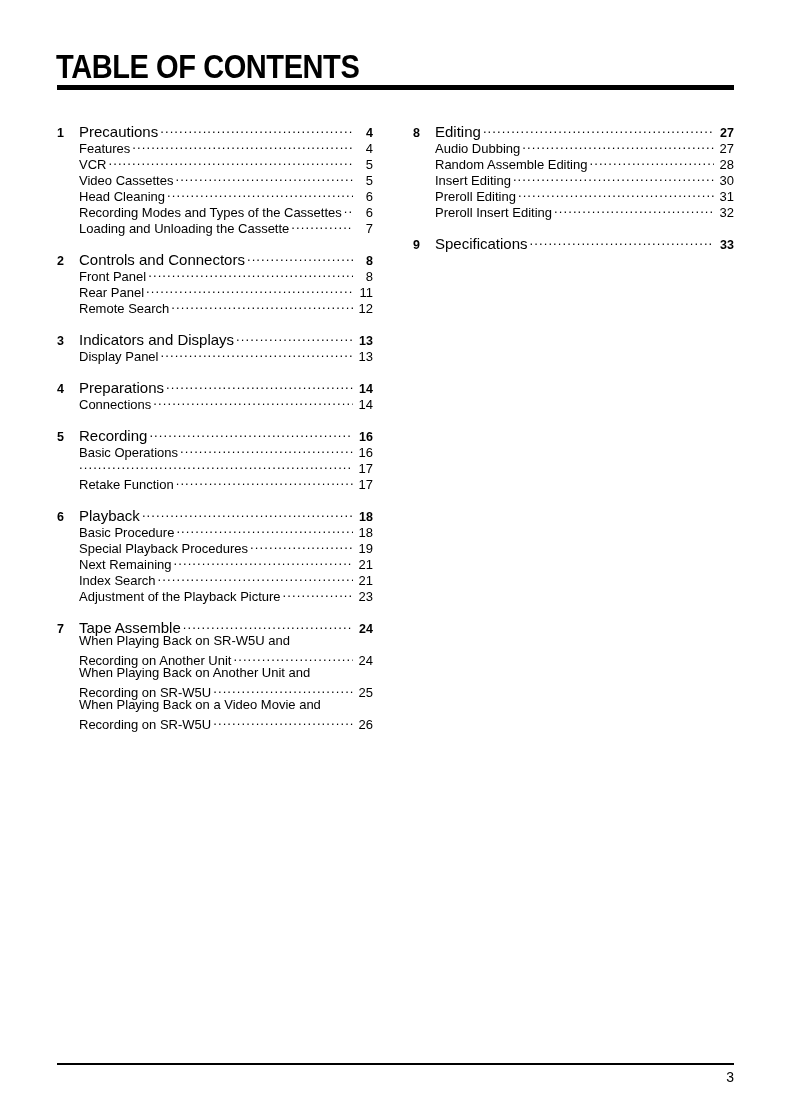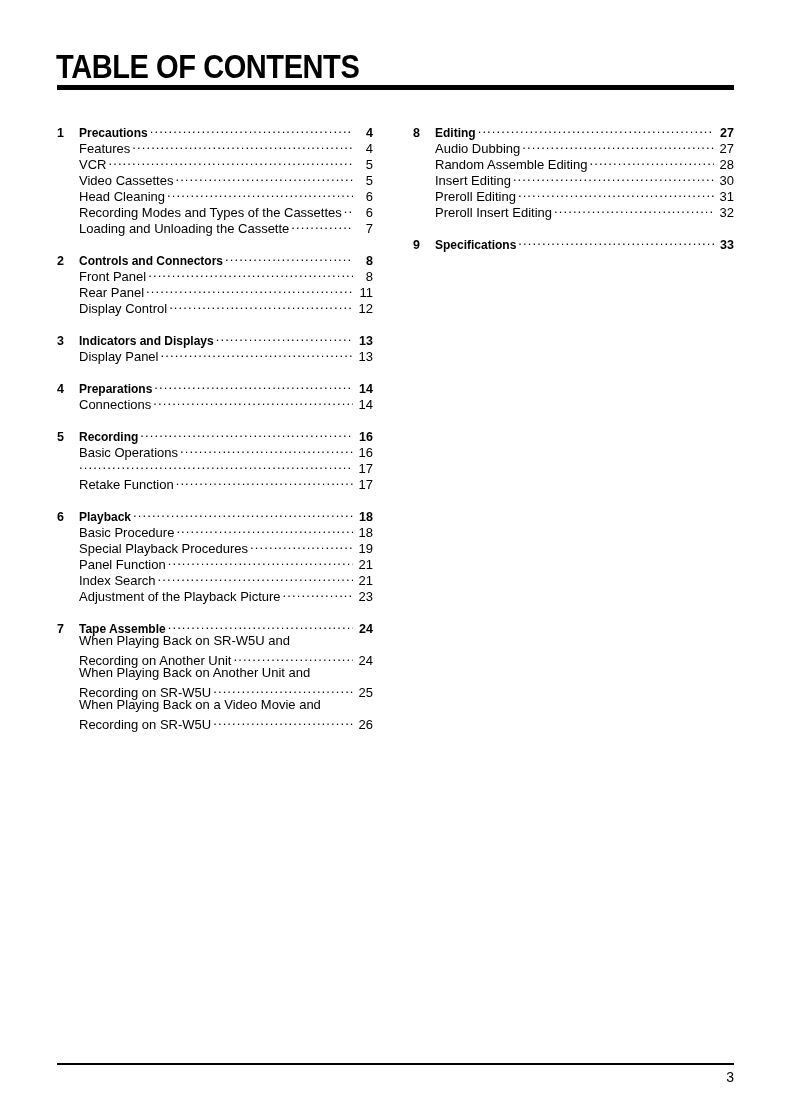--- a/index.html
+++ b/index.html
@@ -72,21 +72,21 @@
     font-size: 12.5px;
     font-weight: bold;
   }
   .num.blank { font-weight: normal; }
 
   .label {
     font-size: 13px;
     flex: 0 0 auto;
     padding-right: 2px;
   }
-  .row.main .label { font-weight: bold; font-size: 12px; }
+  .row.main .label { font-weight: normal; font-size: 15px; }
 
   .leader {
     flex: 1 1 auto;
     overflow: hidden;
     height: 16px;
     position: relative;
   }
   .leader::after {
     content: "............................................................................................................................";
     position: absolute;
@@ -196,21 +196,21 @@
           <span class="pg">8</span>
         </div>
         <div class="row">
           <span class="num blank"></span>
           <span class="label">Rear Panel</span>
           <span class="leader"></span>
           <span class="pg">11</span>
         </div>
         <div class="row">
           <span class="num blank"></span>
-          <span class="label">Display Control</span>
+          <span class="label">Remote Search</span>
           <span class="leader"></span>
           <span class="pg">12</span>
         </div>
       </div>
       <div class="section">
         <div class="row main">
           <span class="num">3</span>
           <span class="label">Indicators and Displays</span>
           <span class="leader"></span>
           <span class="pg">13</span>
@@ -275,21 +275,21 @@
           <span class="pg">18</span>
         </div>
         <div class="row">
           <span class="num blank"></span>
           <span class="label">Special Playback Procedures</span>
           <span class="leader"></span>
           <span class="pg">19</span>
         </div>
         <div class="row">
           <span class="num blank"></span>
-          <span class="label">Panel Function</span>
+          <span class="label">Next Remaining</span>
           <span class="leader"></span>
           <span class="pg">21</span>
         </div>
         <div class="row">
           <span class="num blank"></span>
           <span class="label">Index Search</span>
           <span class="leader"></span>
           <span class="pg">21</span>
         </div>
         <div class="row">

